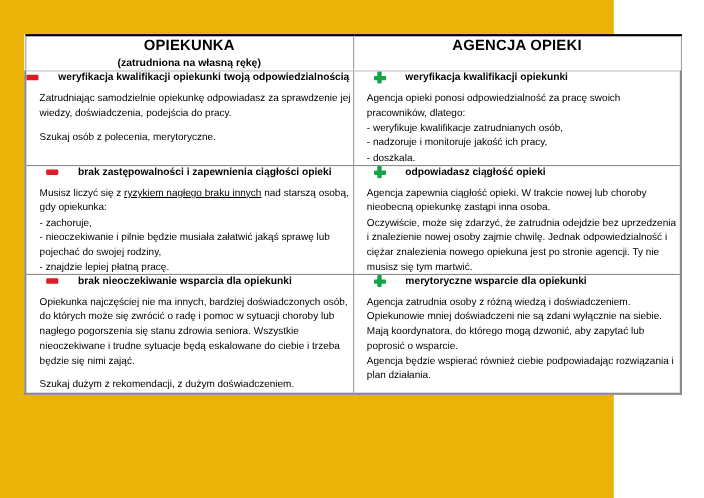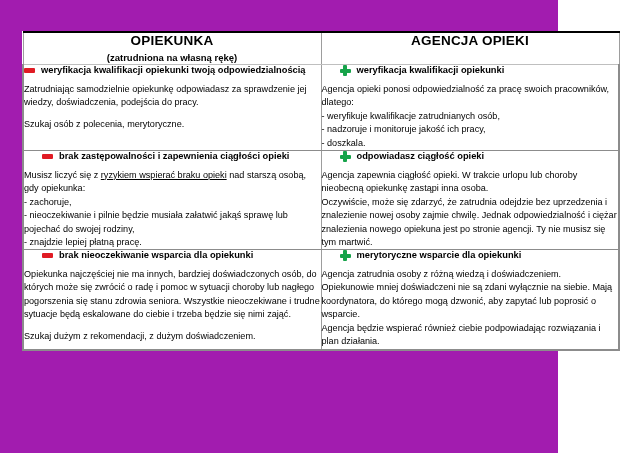--- a/index.html
+++ b/index.html
@@ -12,21 +12,21 @@
     height: 453px;
     font-family: "Liberation Sans", sans-serif;
     color: #000000;
     overflow: hidden;
   }
 
   .page {
     position: relative;
     width: 558px;
     height: 453px;
-    background: #a21caf;
+    background: #eab308;
   }
 
   .comparison-table {
     position: absolute;
     left: 22px;
     top: 31px;
     width: 596px;
     border-collapse: collapse;
     table-layout: fixed;
     background: #ffffff;
@@ -77,21 +77,21 @@
     border-top: 1px solid #8c8c8c !important;
     border-bottom: 1px solid #8c8c8c !important;
   }
   .content-cell.left  { border-left: 2px solid #8c8c8c !important; }
   .content-cell.right { border-right: 2px solid #8c8c8c !important; }
   tr.last-row .content-cell { border-bottom: 2px solid #8c8c8c !important; }
 
   .row-heading {
     display: flex;
     align-items: flex-start;
-    gap: 6px;
+    gap: 18px;
     font-size: 9.3px;
     font-weight: bold;
     line-height: 1.25;
     margin-bottom: 6px;
   }
   .row-heading.indent { padding-left: 18px; }
 
   
   .icon-minus {
     flex: 0 0 auto;
@@ -121,21 +121,21 @@
     width: 11px; height: 4px;
   }
   .icon-plus::after {
     top: 0; left: 3.6px;
     width: 4px; height: 11px;
   }
 
   .para {
     font-size: 9.1px;
     line-height: 1.48;
-    margin: 0 0 0 0;
+    margin: 0 0 0 12px;
   }
   .para + .para { margin-top: 0; }
   .para.gap { margin-top: 8px; }
   .para u { text-decoration: underline; }
 </style>
 </head>
 <body>
 
 <div class="page">
 
@@ -177,31 +177,31 @@
           <p class="para">- doszkala.</p>
         </td>
       </tr>
 
       <tr>
         <td class="content-cell left">
           <div class="row-heading indent">
             <span class="icon-minus"></span>
             <span>brak zastępowalności i zapewnienia ciągłości opieki</span>
           </div>
-          <p class="para" id="p-underline">Musisz liczyć się z <u>ryzykiem wspierać braku opieki</u> nad starszą osobą, gdy opiekunka:</p>
+          <p class="para" id="p-underline">Musisz liczyć się z <u>ryzykiem nagłego braku innych</u> nad starszą osobą, gdy opiekunka:</p>
           <p class="para">- zachoruje,</p>
           <p class="para">- nieoczekiwanie i pilnie będzie musiała załatwić jakąś sprawę lub pojechać do swojej rodziny,</p>
           <p class="para">- znajdzie lepiej płatną pracę.</p>
         </td>
         <td class="content-cell right">
           <div class="row-heading indent">
             <span class="icon-plus"></span>
             <span>odpowiadasz ciągłość opieki</span>
           </div>
-          <p class="para">Agencja zapewnia ciągłość opieki. W trakcie urlopu lub choroby nieobecną opiekunkę zastąpi inna osoba.</p>
+          <p class="para">Agencja zapewnia ciągłość opieki. W trakcie nowej lub choroby nieobecną opiekunkę zastąpi inna osoba.</p>
           <p class="para">Oczywiście, może się zdarzyć, że zatrudnia odejdzie bez uprzedzenia i znalezienie nowej osoby zajmie chwilę. Jednak odpowiedzialność i ciężar znalezienia nowego opiekuna jest po stronie agencji. Ty nie musisz się tym martwić.</p>
         </td>
       </tr>
 
       <tr class="last-row">
         <td class="content-cell left">
           <div class="row-heading indent">
             <span class="icon-minus"></span>
             <span>brak nieoczekiwanie wsparcia dla opiekunki</span>
           </div>

